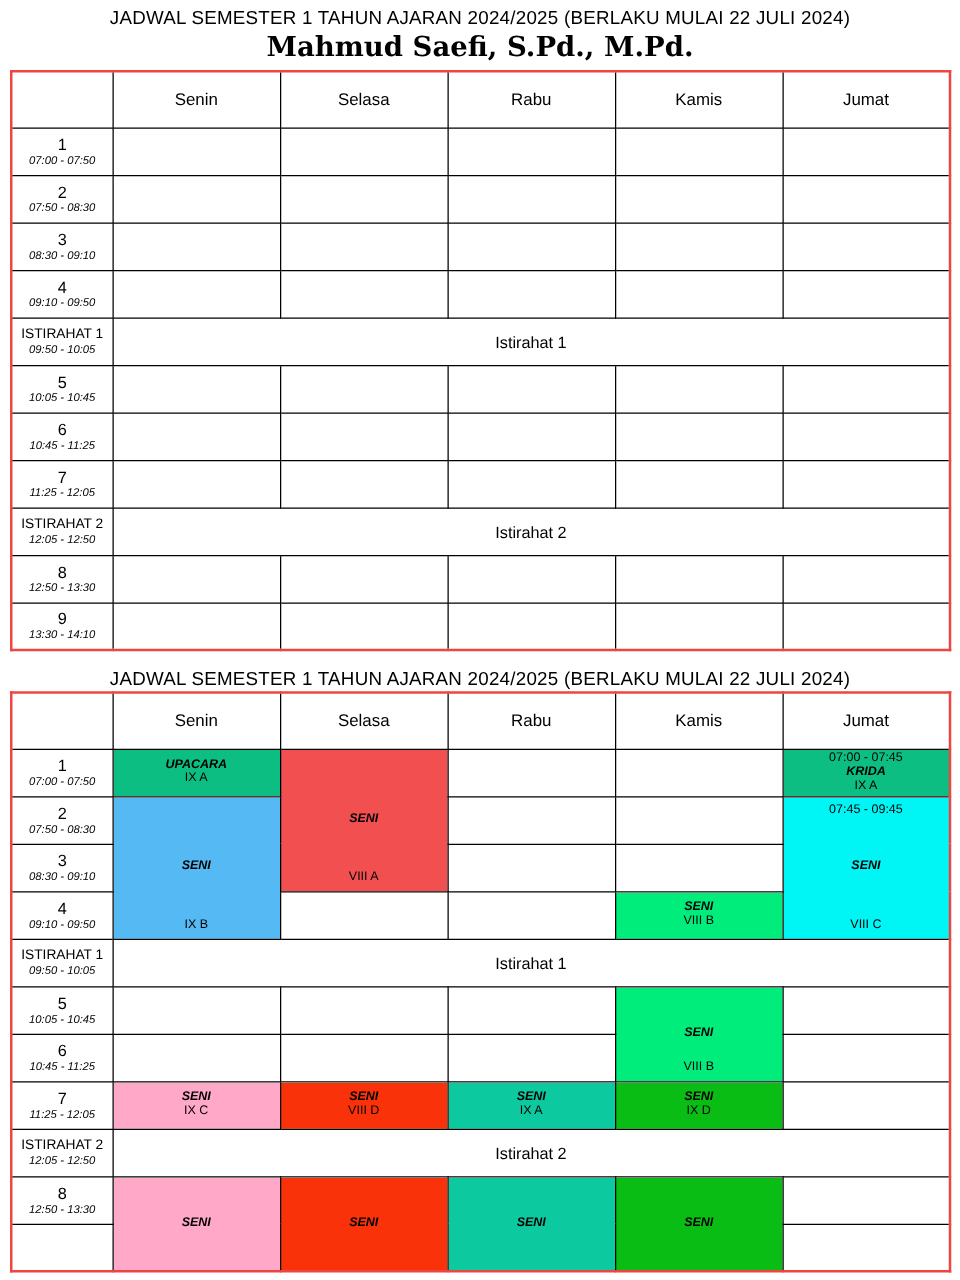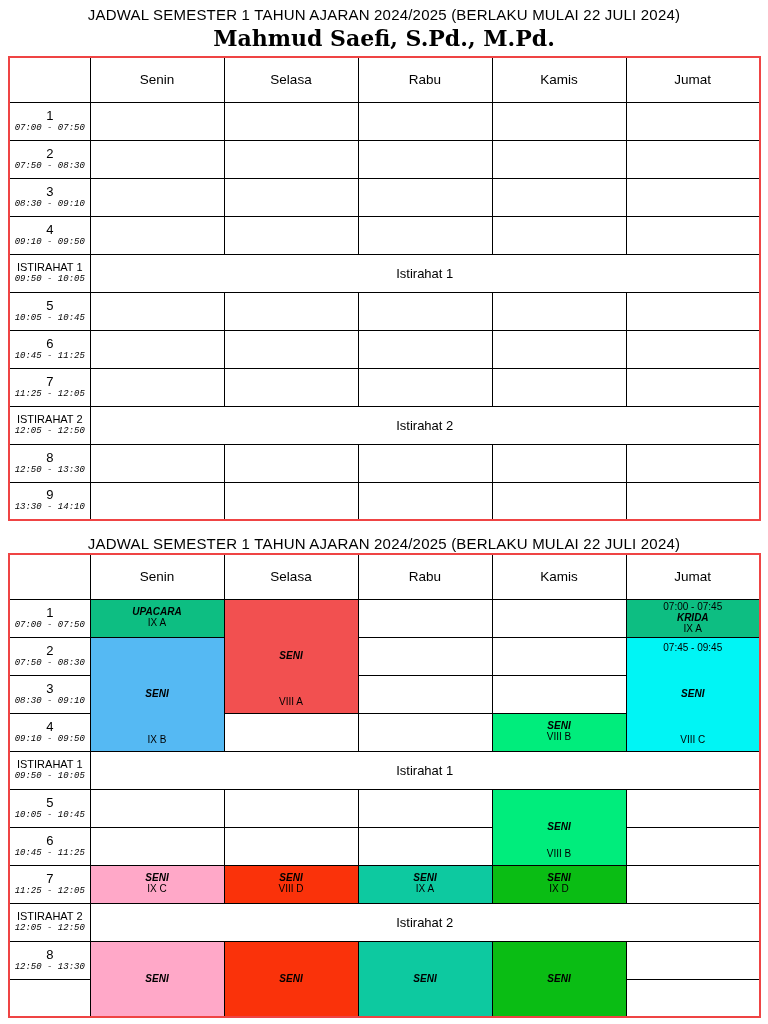--- a/index.html
+++ b/index.html
@@ -32,21 +32,21 @@
   }
   table.timetable thead tr { height: 45px; }
   table.timetable tbody tr { height: 38px; }
 
   th.day { font-size: 13.5px; text-align: center; vertical-align: middle; }
   th.corner { }
 
   th.plabel { text-align: center; vertical-align: middle; }
   .pnum { font-size: 13px; line-height: 14px; }
   .pnum.brk { font-size: 11px; line-height: 13px; }
-  .ptime { font-size: 9px; font-style: italic; line-height: 11px; font-family: Liberation Mono, monospace; }
+  .ptime { font-size: 9px; font-style: italic; line-height: 11px; }
 
   td.breakcell { text-align: center; vertical-align: middle; font-size: 13px; }
 
   td.lesson { vertical-align: top; }
   .cellwrap { width: 100%; position: relative; }
   .cellwrap.stack {
     display: flex; flex-direction: column;
     justify-content: center; align-items: center;
   }
   .ltime   { font-size: 10px; line-height: 11px; text-align: center; width: 100%; }

